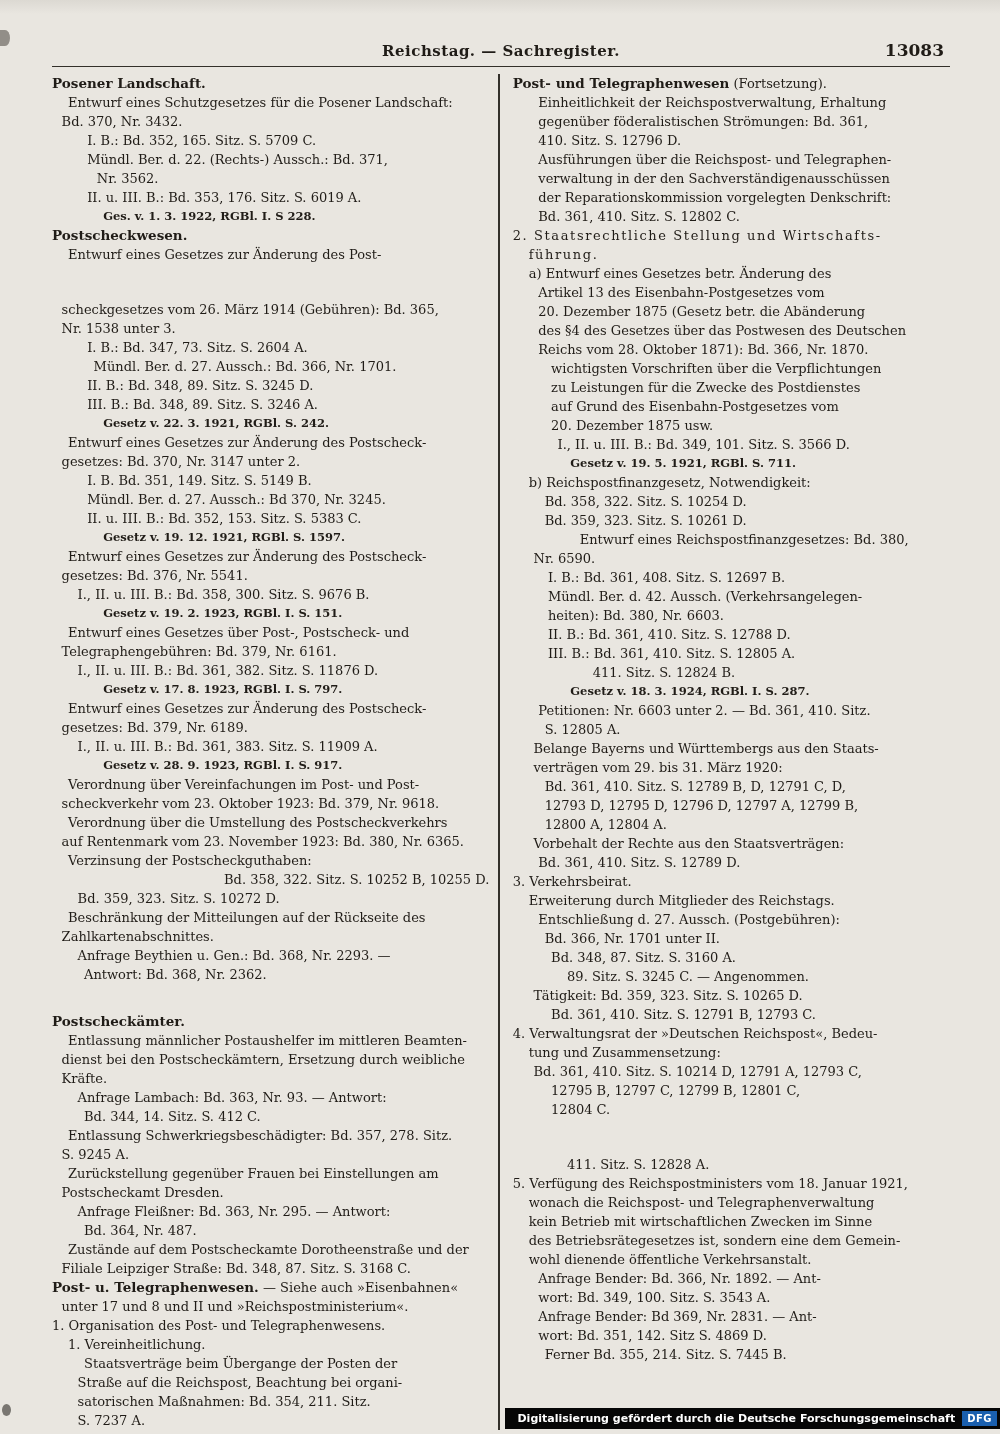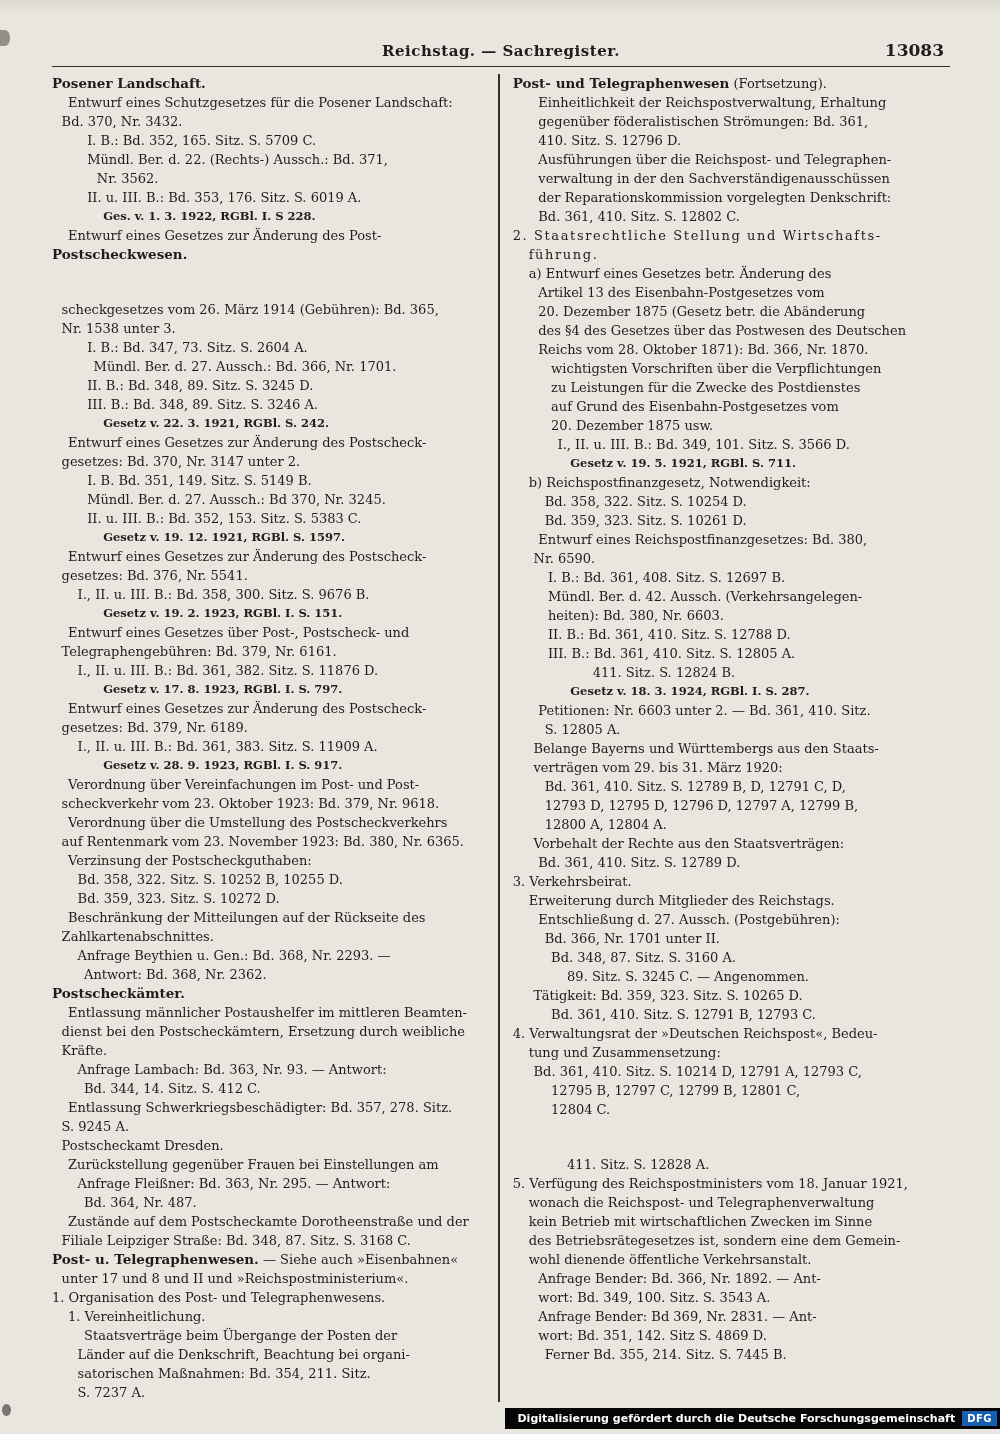--- a/index.html
+++ b/index.html
@@ -70,22 +70,22 @@
   <main class="columns">
     <section class="col left" id="col-left">
         <div class="line heading" style="padding-left: 0px;">Posener Landschaft.</div>
         <div class="line entry" style="padding-left: 16px;">Entwurf eines Schutzgesetzes für die Posener Landschaft:</div>
         <div class="line entry" style="padding-left: 9.6px;">Bd. 370, Nr. 3432.</div>
         <div class="line entry" style="padding-left: 35.2px;">I. B.: Bd. 352, 165. Sitz. S. 5709 C.</div>
         <div class="line entry" style="padding-left: 35.2px;">Mündl. Ber. d. 22. (Rechts-) Aussch.: Bd. 371,</div>
         <div class="line entry" style="padding-left: 44.8px;">Nr. 3562.</div>
         <div class="line entry" style="padding-left: 35.2px;">II. u. III. B.: Bd. 353, 176. Sitz. S. 6019 A.</div>
         <div class="line law" style="padding-left: 51.2px;">Ges. v. 1. 3. 1922, RGBl. I. S 228.</div>
+        <div class="line heading" style="padding-left: 0px;">Postscheckwesen.</div>
         <div class="line entry" style="padding-left: 16px;">Entwurf eines Gesetzes zur Änderung des Post-</div>
-        <div class="line heading" style="padding-left: 0px;">Postscheckwesen.</div>
         <div class="line entry" style="padding-left: 9.6px; margin-top: 36px;">scheckgesetzes vom 26. März 1914 (Gebühren): Bd. 365,</div>
         <div class="line entry" style="padding-left: 9.6px;">Nr. 1538 unter 3.</div>
         <div class="line entry" style="padding-left: 35.2px;">I. B.: Bd. 347, 73. Sitz. S. 2604 A.</div>
         <div class="line entry" style="padding-left: 41.6px;">Mündl. Ber. d. 27. Aussch.: Bd. 366, Nr. 1701.</div>
         <div class="line entry" style="padding-left: 35.2px;">II. B.: Bd. 348, 89. Sitz. S. 3245 D.</div>
         <div class="line entry" style="padding-left: 35.2px;">III. B.: Bd. 348, 89. Sitz. S. 3246 A.</div>
         <div class="line law" style="padding-left: 51.2px;">Gesetz v. 22. 3. 1921, RGBl. S. 242.</div>
         <div class="line entry" style="padding-left: 16px;">Entwurf eines Gesetzes zur Änderung des Postscheck-</div>
         <div class="line entry" style="padding-left: 9.6px;">gesetzes: Bd. 370, Nr. 3147 unter 2.</div>
         <div class="line entry" style="padding-left: 35.2px;">I. B. Bd. 351, 149. Sitz. S. 5149 B.</div>
@@ -102,46 +102,46 @@
         <div class="line law" style="padding-left: 51.2px;">Gesetz v. 17. 8. 1923, RGBl. I. S. 797.</div>
         <div class="line entry" style="padding-left: 16px;">Entwurf eines Gesetzes zur Änderung des Postscheck-</div>
         <div class="line entry" style="padding-left: 9.6px;">gesetzes: Bd. 379, Nr. 6189.</div>
         <div class="line entry" style="padding-left: 25.6px;">I., II. u. III. B.: Bd. 361, 383. Sitz. S. 11909 A.</div>
         <div class="line law" style="padding-left: 51.2px;">Gesetz v. 28. 9. 1923, RGBl. I. S. 917.</div>
         <div class="line entry" style="padding-left: 16px;">Verordnung über Vereinfachungen im Post- und Post-</div>
         <div class="line entry" style="padding-left: 9.6px;">scheckverkehr vom 23. Oktober 1923: Bd. 379, Nr. 9618.</div>
         <div class="line entry" style="padding-left: 16px;">Verordnung über die Umstellung des Postscheckverkehrs</div>
         <div class="line entry" style="padding-left: 9.6px;">auf Rentenmark vom 23. November 1923: Bd. 380, Nr. 6365.</div>
         <div class="line entry" style="padding-left: 16px;">Verzinsung der Postscheckguthaben:</div>
-        <div class="line entry" style="padding-left: 25.6px;">Bd. 358, 322. Sitz. S. 10252 B, 10255 D.</div>
+        <div class="line entry" style="padding-left: 25.6px; text-align: right;">Bd. 358, 322. Sitz. S. 10252 B, 10255 D.</div>
         <div class="line entry" style="padding-left: 25.6px;">Bd. 359, 323. Sitz. S. 10272 D.</div>
         <div class="line entry" style="padding-left: 16px;">Beschränkung der Mitteilungen auf der Rückseite des</div>
         <div class="line entry" style="padding-left: 9.6px;">Zahlkartenabschnittes.</div>
         <div class="line entry" style="padding-left: 25.6px;">Anfrage Beythien u. Gen.: Bd. 368, Nr. 2293. —</div>
         <div class="line entry" style="padding-left: 32px;">Antwort: Bd. 368, Nr. 2362.</div>
-        <div class="line heading" style="padding-left: 0px;">Postscheckämter.</div>
+        <div class="line heading" style="padding-left: 0px; margin-top: 28px;">Postscheckämter.</div>
         <div class="line entry" style="padding-left: 16px;">Entlassung männlicher Postaushelfer im mittleren Beamten-</div>
         <div class="line entry" style="padding-left: 9.6px;">dienst bei den Postscheckämtern, Ersetzung durch weibliche</div>
         <div class="line entry" style="padding-left: 9.6px;">Kräfte.</div>
         <div class="line entry" style="padding-left: 25.6px;">Anfrage Lambach: Bd. 363, Nr. 93. — Antwort:</div>
         <div class="line entry" style="padding-left: 32px;">Bd. 344, 14. Sitz. S. 412 C.</div>
         <div class="line entry" style="padding-left: 16px;">Entlassung Schwerkriegsbeschädigter: Bd. 357, 278. Sitz.</div>
         <div class="line entry" style="padding-left: 9.6px;">S. 9245 A.</div>
+        <div class="line entry" style="padding-left: 16px;">Zurückstellung gegenüber Frauen bei Einstellungen am</div>
         <div class="line entry" style="padding-left: 9.6px;">Postscheckamt Dresden.</div>
-        <div class="line entry" style="padding-left: 16px;">Zurückstellung gegenüber Frauen bei Einstellungen am</div>
         <div class="line entry" style="padding-left: 25.6px;">Anfrage Fleißner: Bd. 363, Nr. 295. — Antwort:</div>
         <div class="line entry" style="padding-left: 32px;">Bd. 364, Nr. 487.</div>
         <div class="line entry" style="padding-left: 16px;">Zustände auf dem Postscheckamte Dorotheenstraße und der</div>
         <div class="line entry" style="padding-left: 9.6px;">Filiale Leipziger Straße: Bd. 348, 87. Sitz. S. 3168 C.</div>
         <div class="line entry" style="padding-left: 0px;"><span class="bold">Post- u. Telegraphenwesen.</span> — Siehe auch »Eisenbahnen«</div>
         <div class="line entry" style="padding-left: 9.6px;">unter 17 und 8 und II und »Reichspostministerium«.</div>
         <div class="line entry" style="padding-left: 0px;">1. Organisation des Post- und Telegraphenwesens.</div>
         <div class="line entry" style="padding-left: 16px;">1. Vereinheitlichung.</div>
         <div class="line entry" style="padding-left: 32px;">Staatsverträge beim Übergange der Posten der</div>
-        <div class="line entry" style="padding-left: 25.6px;">Länder auf die Denkschrift, Beachtung bei organi-</div>
+        <div class="line entry" style="padding-left: 25.6px;">Straße auf die Reichspost, Beachtung bei organi-</div>
         <div class="line entry" style="padding-left: 25.6px;">satorischen Maßnahmen: Bd. 354, 211. Sitz.</div>
         <div class="line entry" style="padding-left: 25.6px;">S. 7237 A.</div>
       </section>
     <div class="divider"></div>
     <section class="col right" id="col-right">
         <div class="line entry" style="padding-left: 0px;"><span class="bold">Post- und Telegraphenwesen</span> (Fortsetzung).</div>
         <div class="line entry" style="padding-left: 25.6px;">Einheitlichkeit der Reichspostverwaltung, Erhaltung</div>
         <div class="line entry" style="padding-left: 25.6px;">gegenüber föderalistischen Strömungen: Bd. 361,</div>
         <div class="line entry" style="padding-left: 25.6px;">410. Sitz. S. 12796 D.</div>
         <div class="line entry" style="padding-left: 25.6px;">Ausführungen über die Reichspost- und Telegraphen-</div>
@@ -157,21 +157,21 @@
         <div class="line entry" style="padding-left: 25.6px;">Reichs vom 28. Oktober 1871): Bd. 366, Nr. 1870.</div>
         <div class="line entry" style="padding-left: 38.4px;">wichtigsten Vorschriften über die Verpflichtungen</div>
         <div class="line entry" style="padding-left: 38.4px;">zu Leistungen für die Zwecke des Postdienstes</div>
         <div class="line entry" style="padding-left: 38.4px;">auf Grund des Eisenbahn-Postgesetzes vom</div>
         <div class="line entry" style="padding-left: 38.4px;">20. Dezember 1875 usw.</div>
         <div class="line entry" style="padding-left: 44.8px;">I., II. u. III. B.: Bd. 349, 101. Sitz. S. 3566 D.</div>
         <div class="line law" style="padding-left: 57.6px;">Gesetz v. 19. 5. 1921, RGBl. S. 711.</div>
         <div class="line entry" style="padding-left: 16px;">b) Reichspostfinanzgesetz, Notwendigkeit:</div>
         <div class="line entry" style="padding-left: 32px;">Bd. 358, 322. Sitz. S. 10254 D.</div>
         <div class="line entry" style="padding-left: 32px;">Bd. 359, 323. Sitz. S. 10261 D.</div>
-        <div class="line entry" style="padding-left: 25.6px;">Entwurf eines Reichspostfinanzgesetzes: Bd. 380,</div>
+        <div class="line entry" style="padding-left: 25.6px; text-align: center;">Entwurf eines Reichspostfinanzgesetzes: Bd. 380,</div>
         <div class="line entry" style="padding-left: 20.8px;">Nr. 6590.</div>
         <div class="line entry" style="padding-left: 35.2px;">I. B.: Bd. 361, 408. Sitz. S. 12697 B.</div>
         <div class="line entry" style="padding-left: 35.2px;">Mündl. Ber. d. 42. Aussch. (Verkehrsangelegen-</div>
         <div class="line entry" style="padding-left: 35.2px;">heiten): Bd. 380, Nr. 6603.</div>
         <div class="line entry" style="padding-left: 35.2px;">II. B.: Bd. 361, 410. Sitz. S. 12788 D.</div>
         <div class="line entry" style="padding-left: 35.2px;">III. B.: Bd. 361, 410. Sitz. S. 12805 A.</div>
         <div class="line entry" style="padding-left: 80px;">411. Sitz. S. 12824 B.</div>
         <div class="line law" style="padding-left: 57.6px;">Gesetz v. 18. 3. 1924, RGBl. I. S. 287.</div>
         <div class="line entry" style="padding-left: 25.6px;">Petitionen: Nr. 6603 unter 2. — Bd. 361, 410. Sitz.</div>
         <div class="line entry" style="padding-left: 32px;">S. 12805 A.</div>

